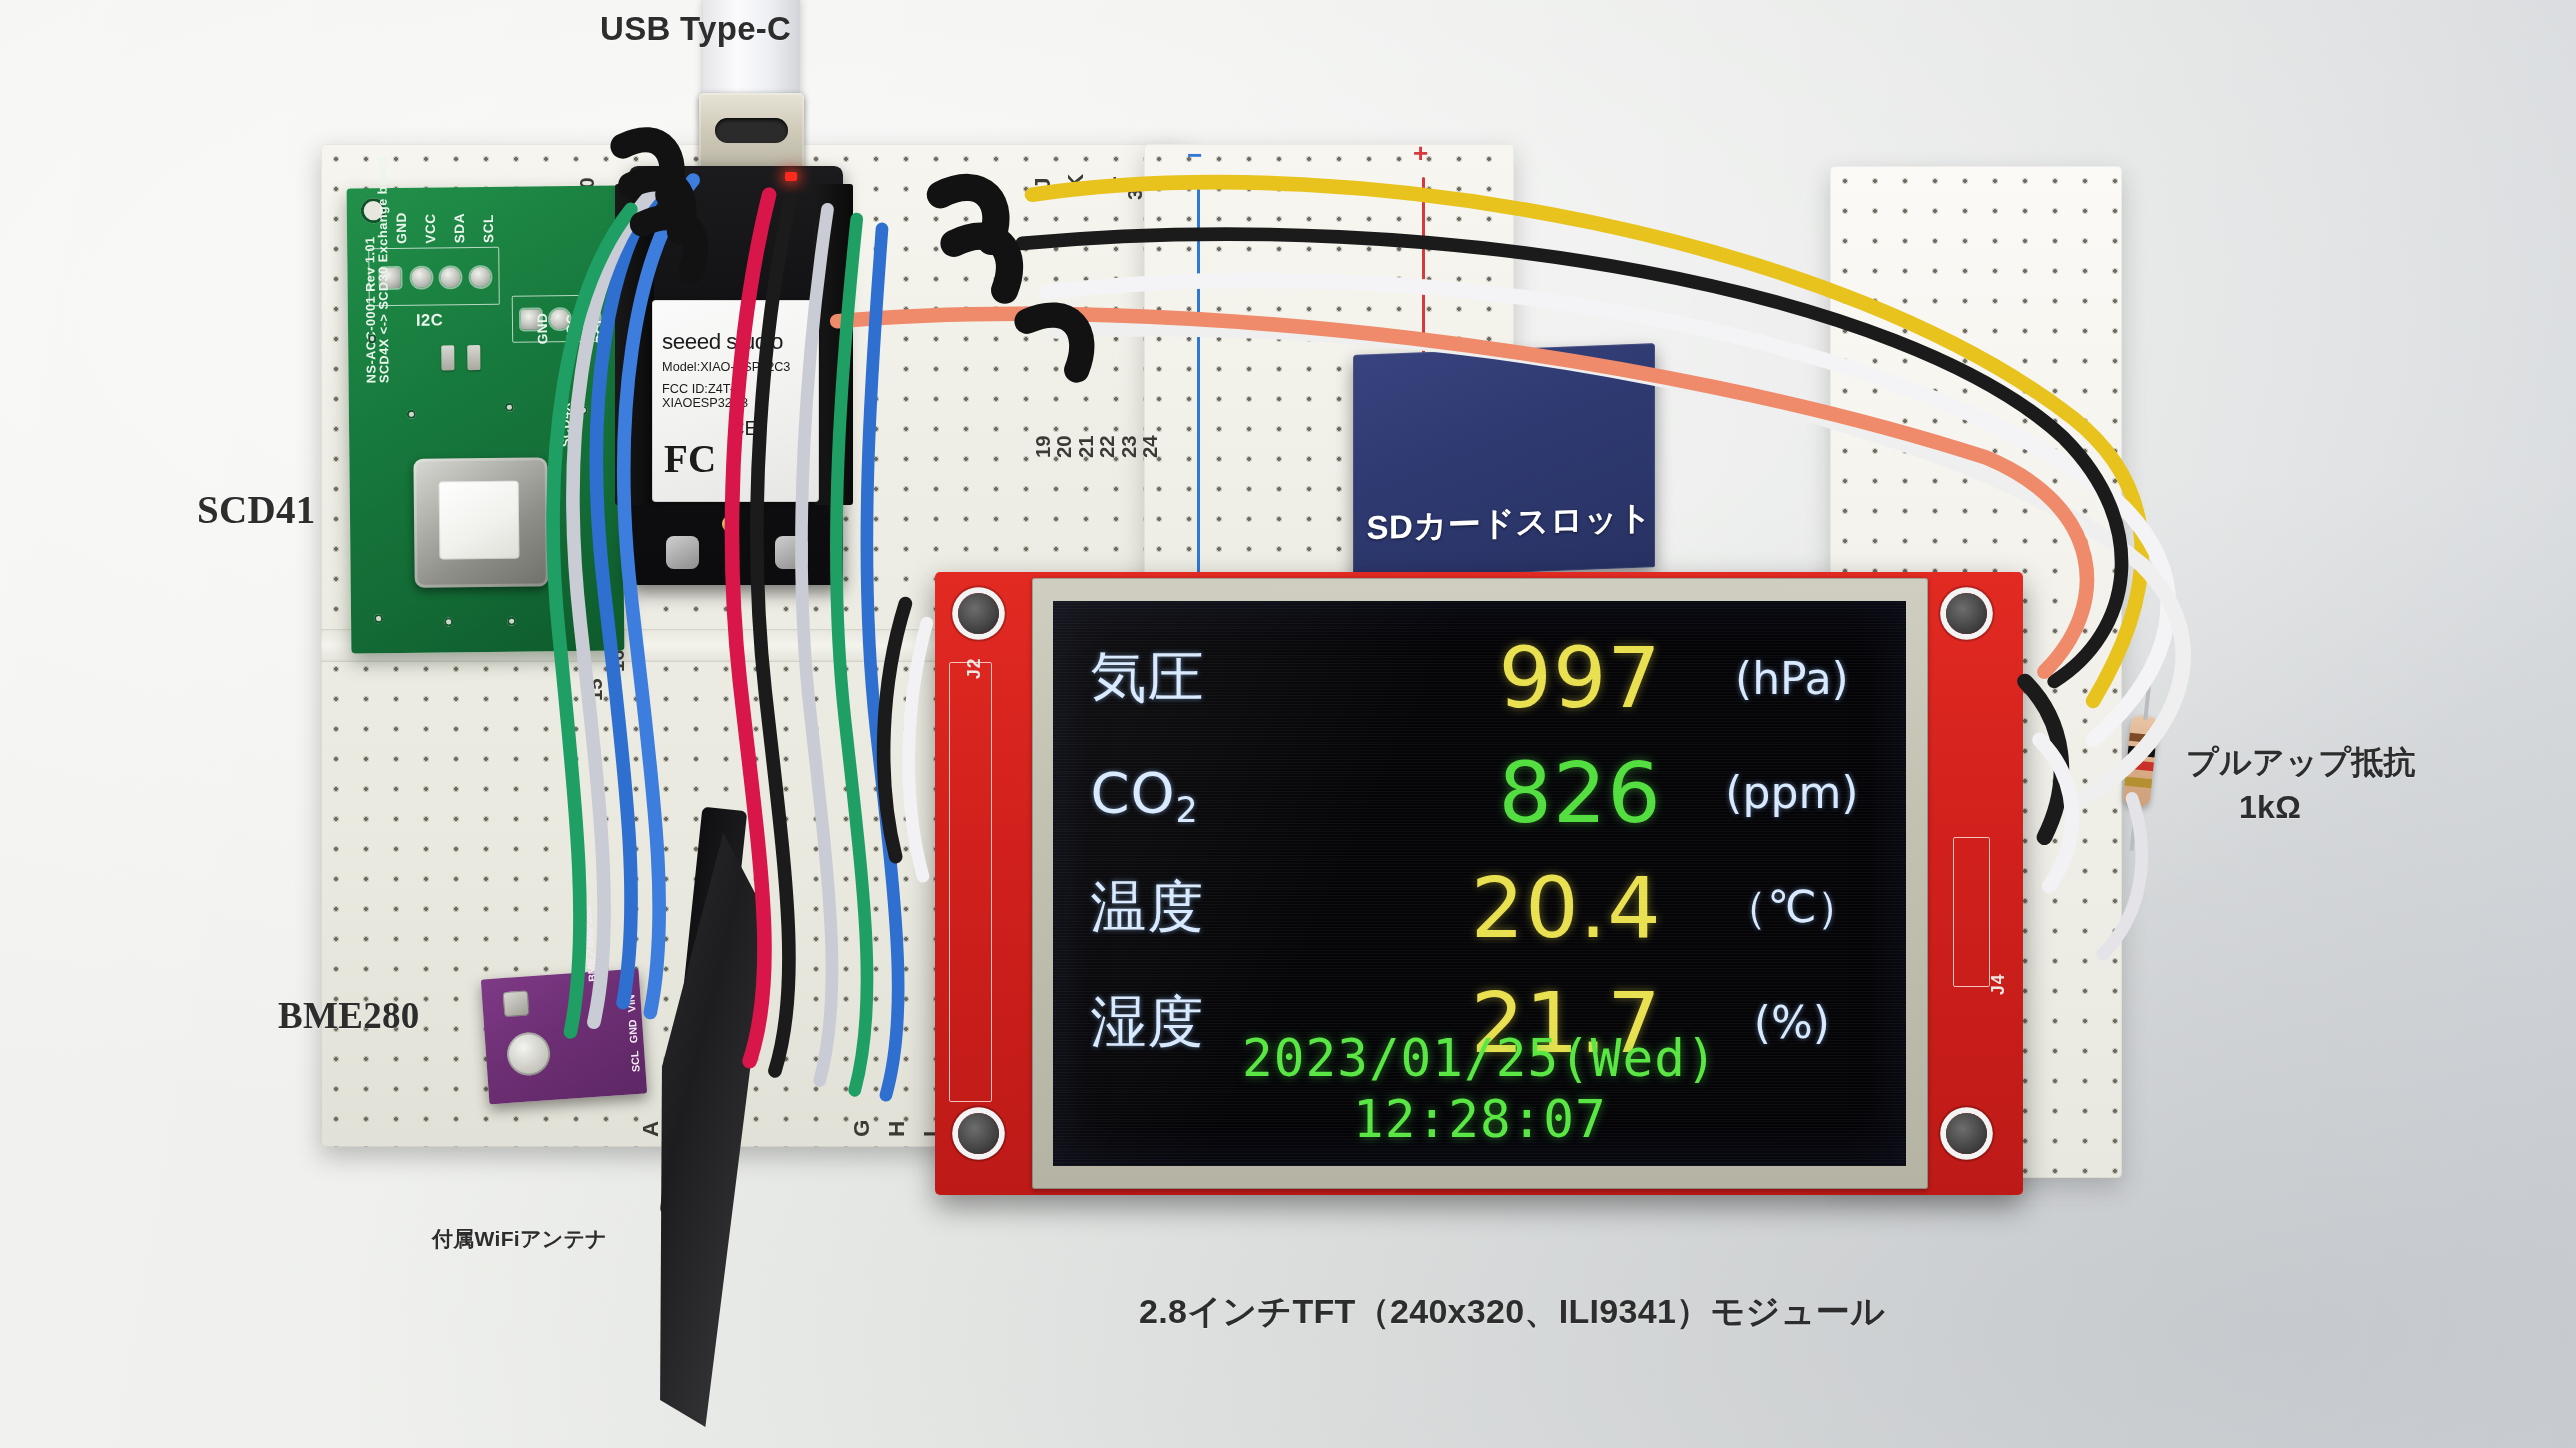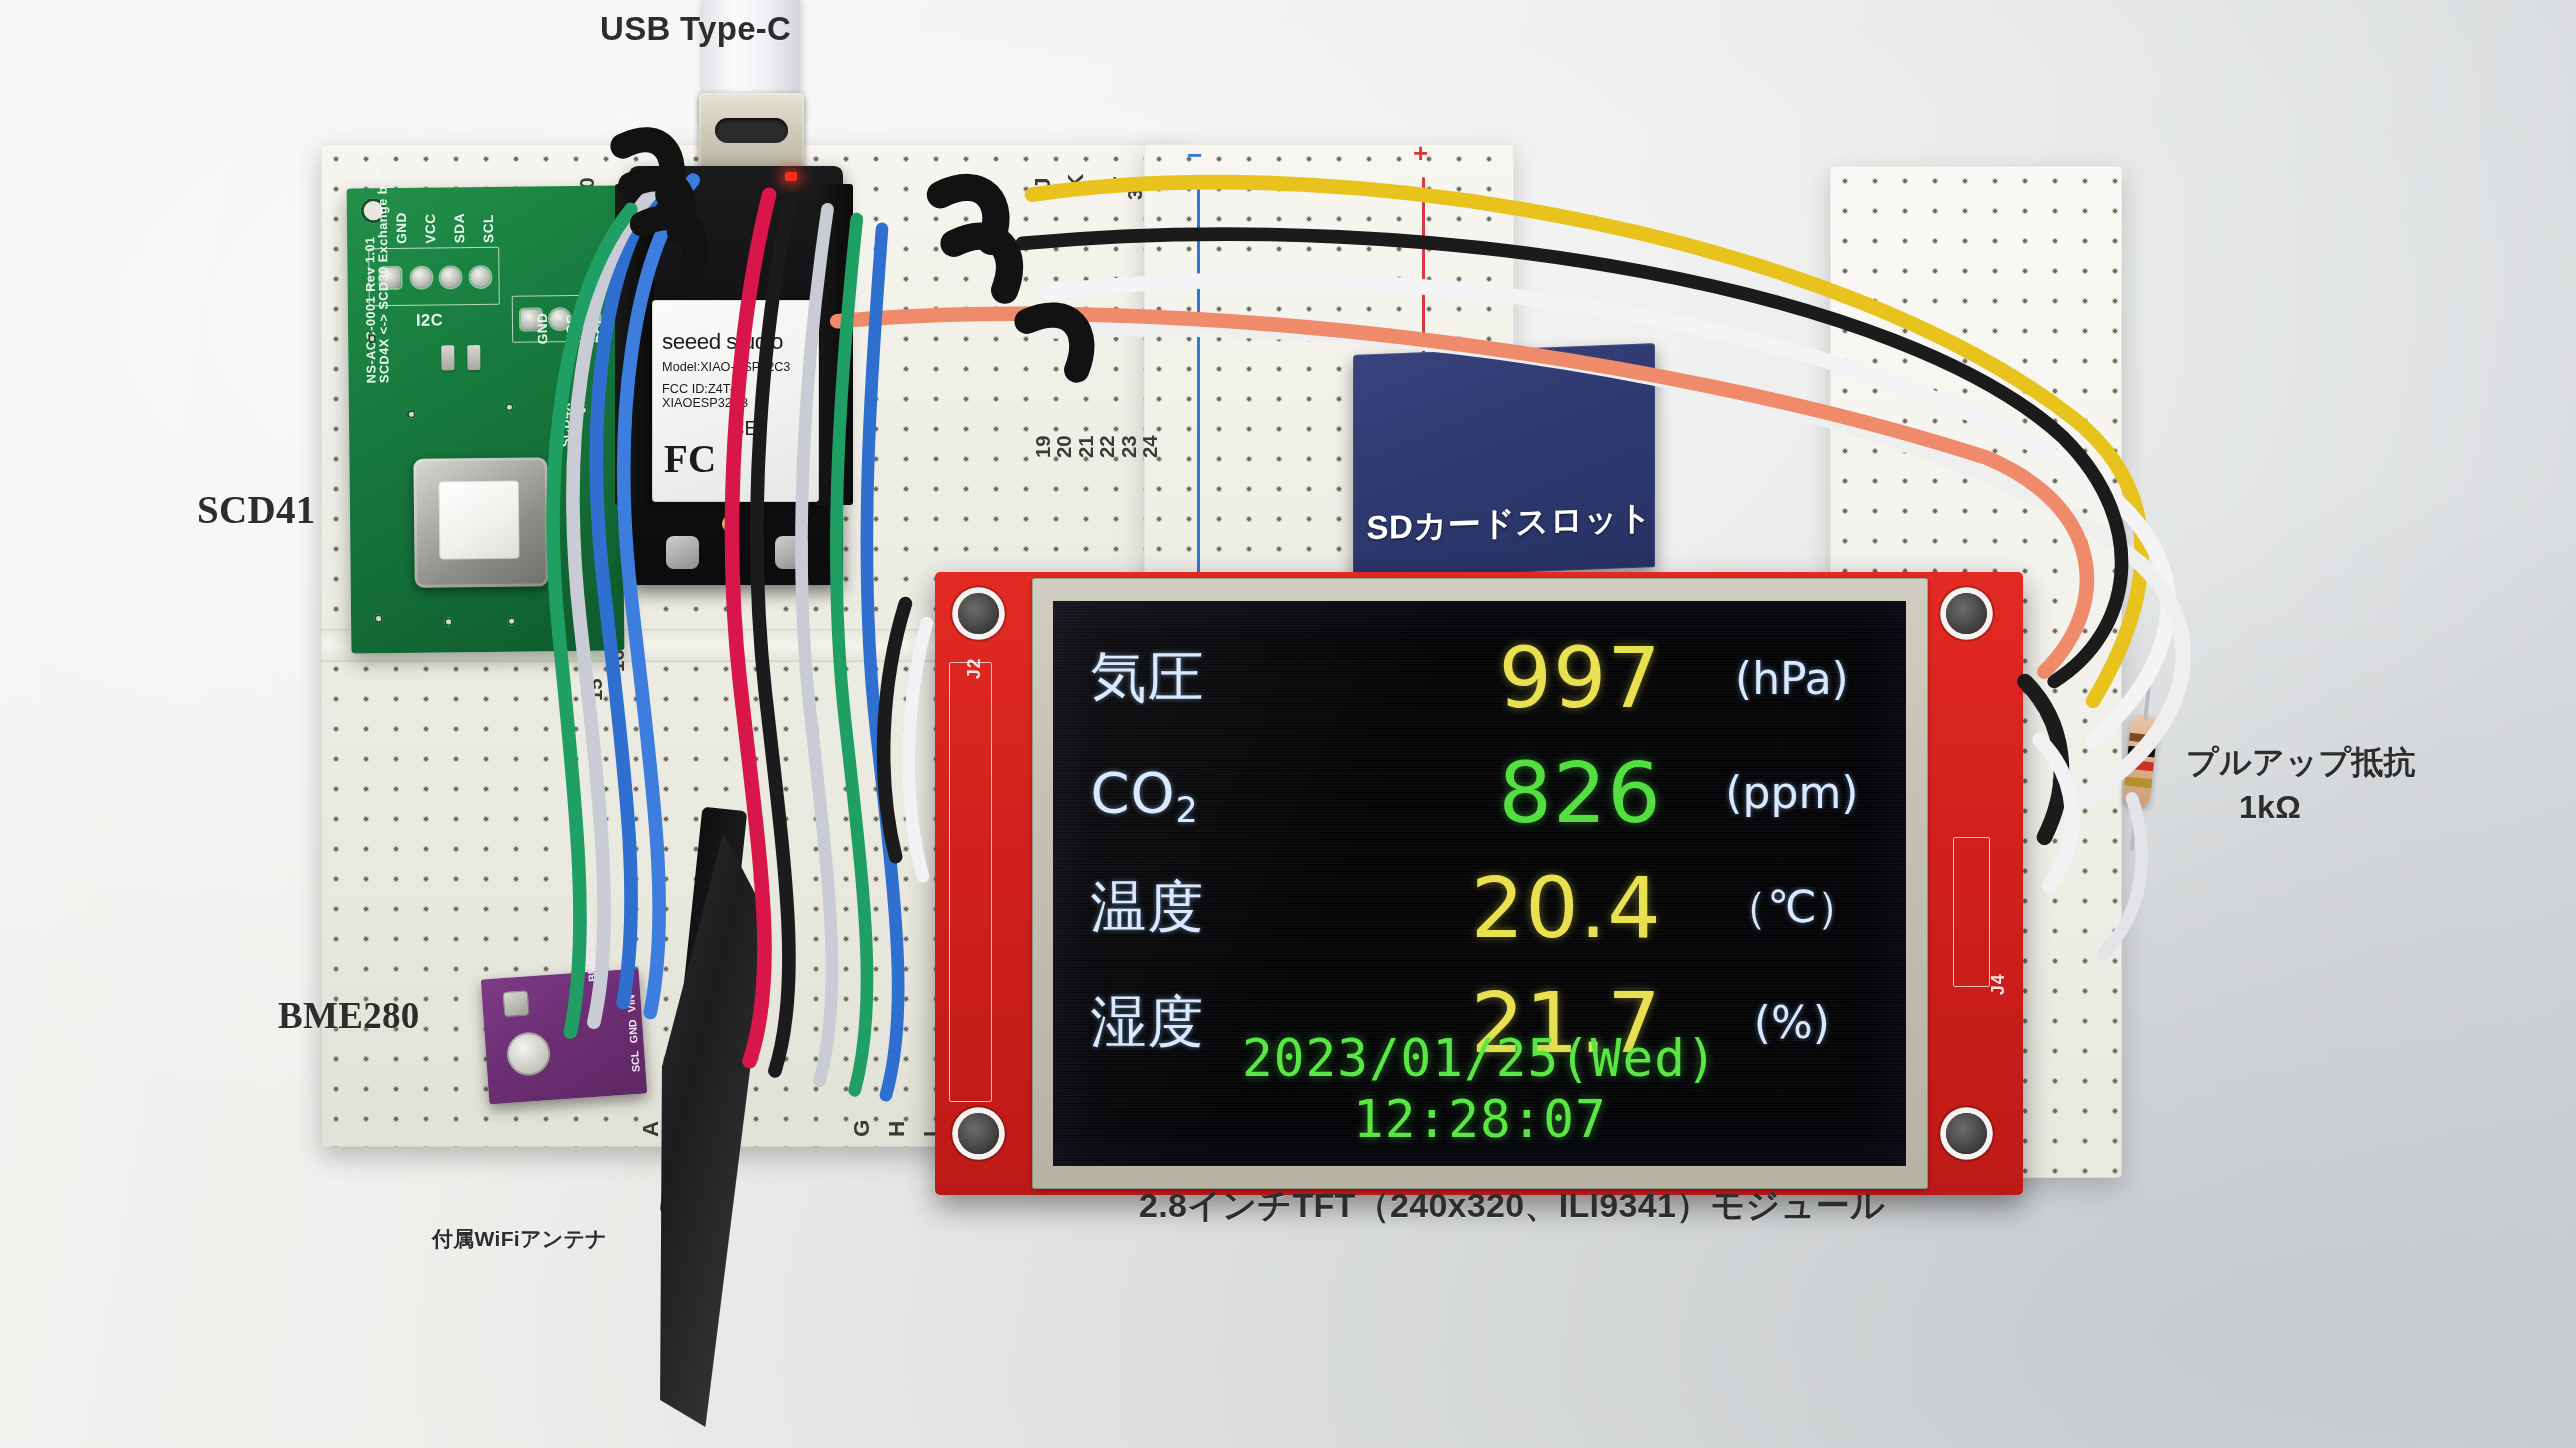--- a/index.html
+++ b/index.html
@@ -491,16 +491,16 @@
 
   <div class="lbl" style="left:197px;top:487px;font-size:39px;font-family:'Liberation Serif',serif">SCD41</div>
 
   <div class="lbl" style="left:278px;top:995px;font-size:37px;font-family:'Liberation Serif',serif">BME280</div>
 
   <div class="lbl" style="left:2186px;top:744px;font-size:32px">プルアップ抵抗</div>
   <div class="lbl" style="left:2239px;top:789px;font-size:32px">1kΩ</div>
 
   <div class="lbl" style="left:432px;top:1227px;font-size:21px">付属WiFiアンテナ</div>
 
-  <div class="lbl" style="left:1139px;top:1186px;font-size:34px">2.8インチTFT（240x320、ILI9341）モジュール</div>
+  <div class="lbl" style="left:1139px;top:1292px;font-size:34px">2.8インチTFT（240x320、ILI9341）モジュール</div>
 
 </div>
 
 
 </body></html>

